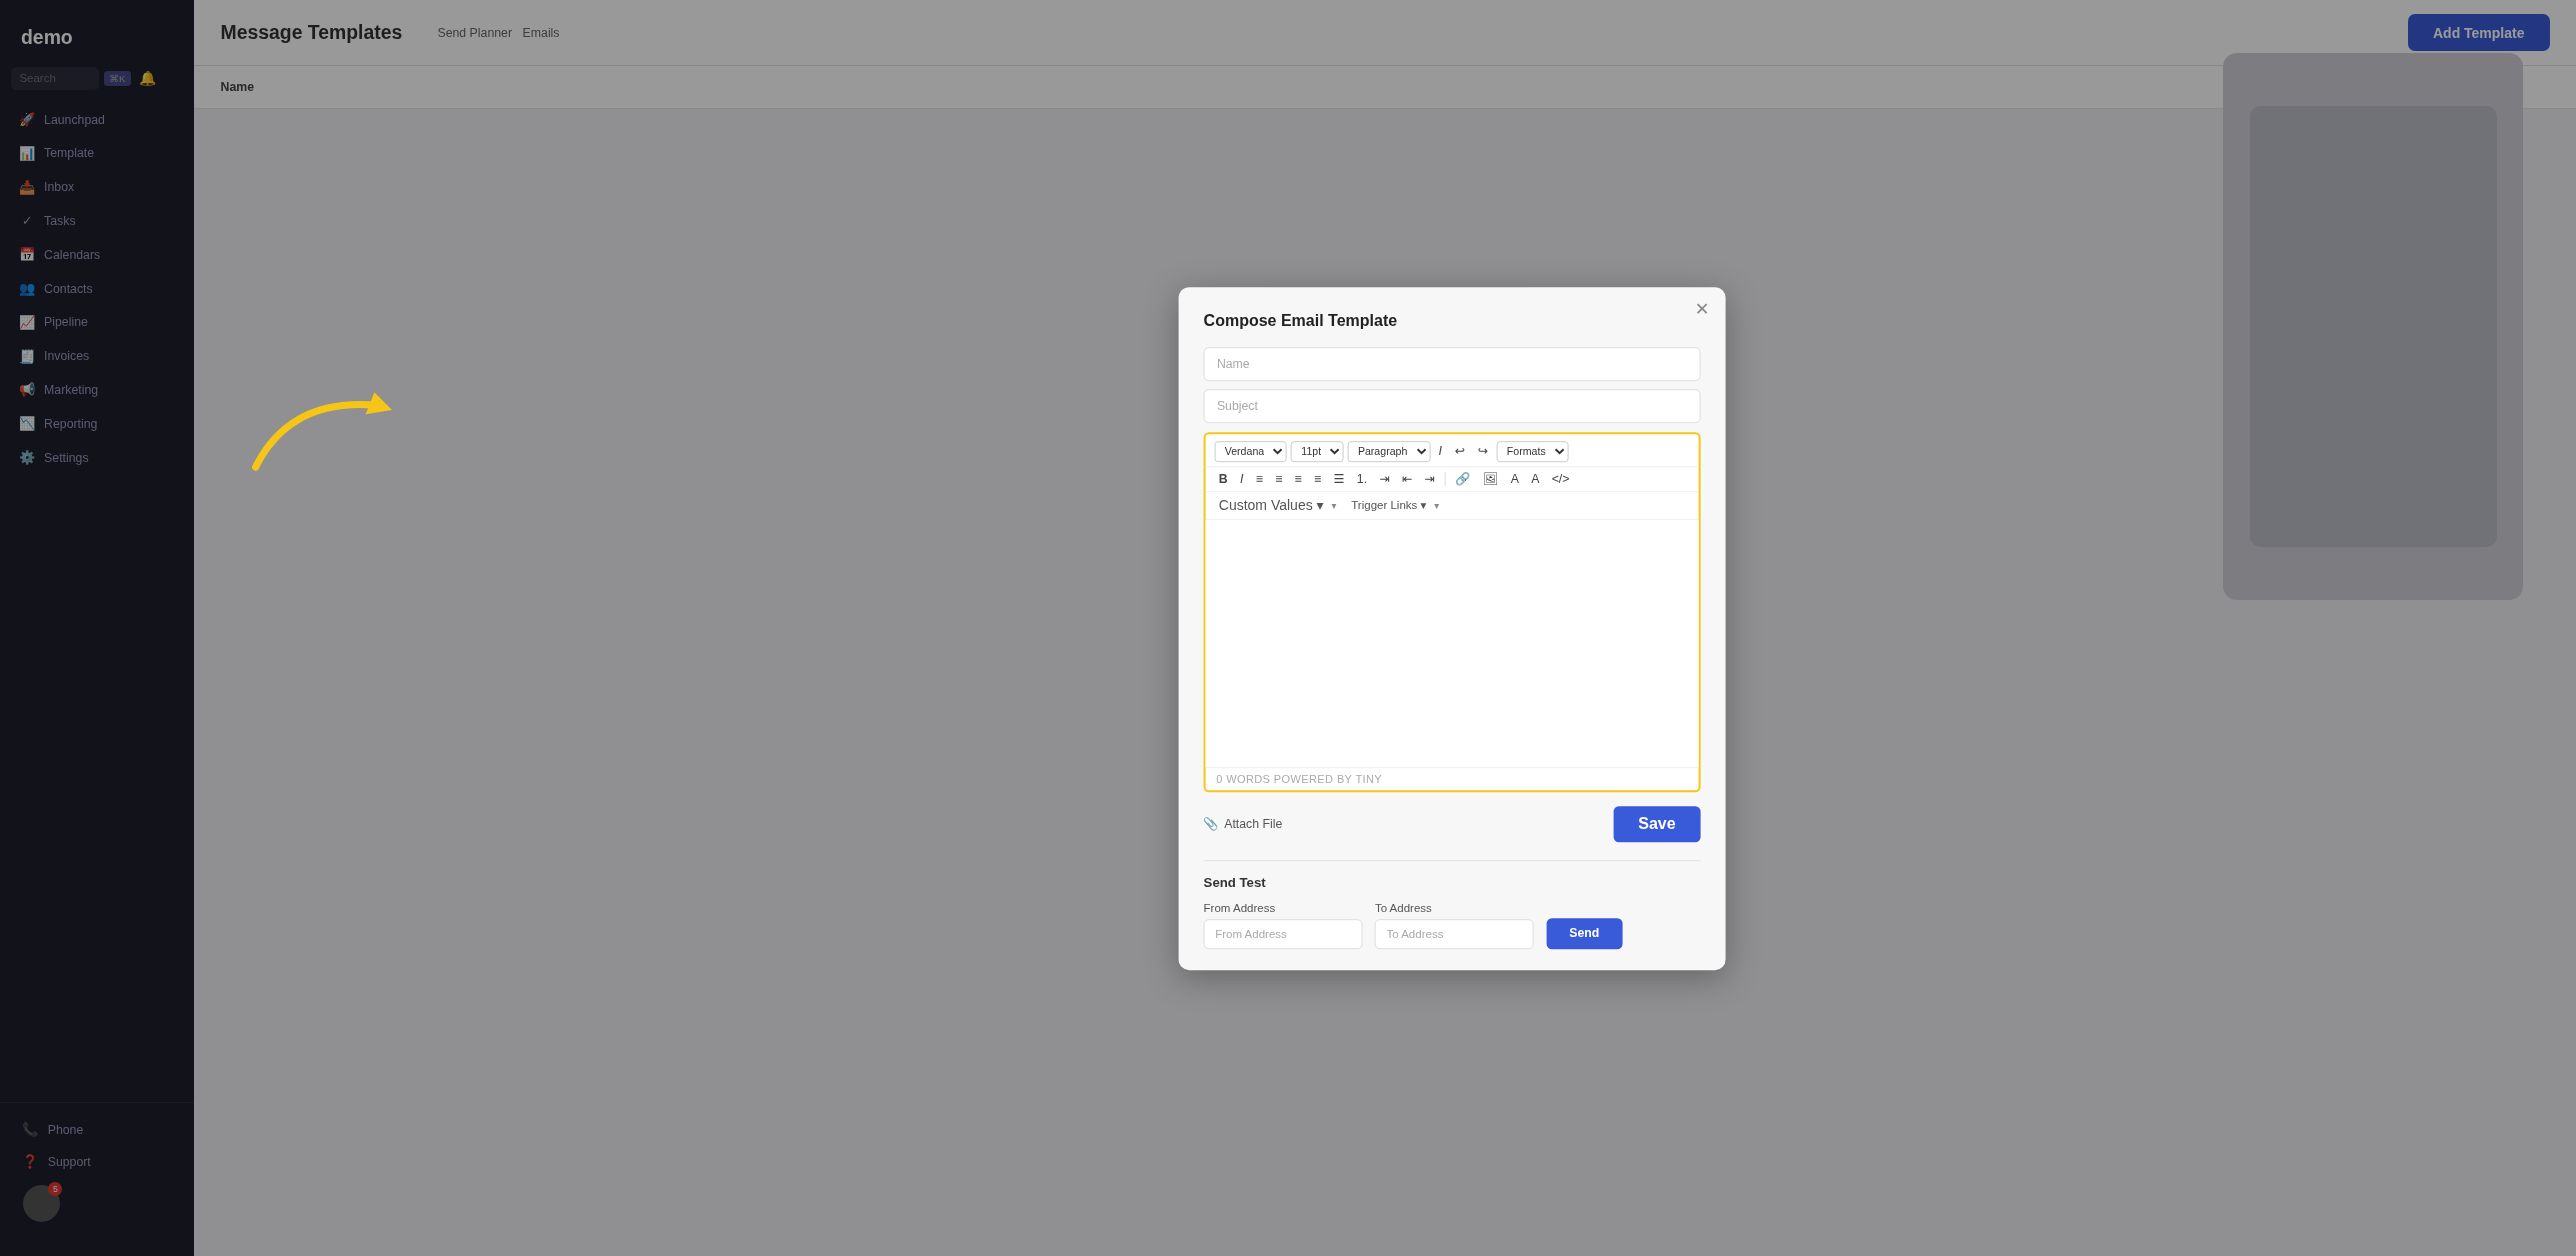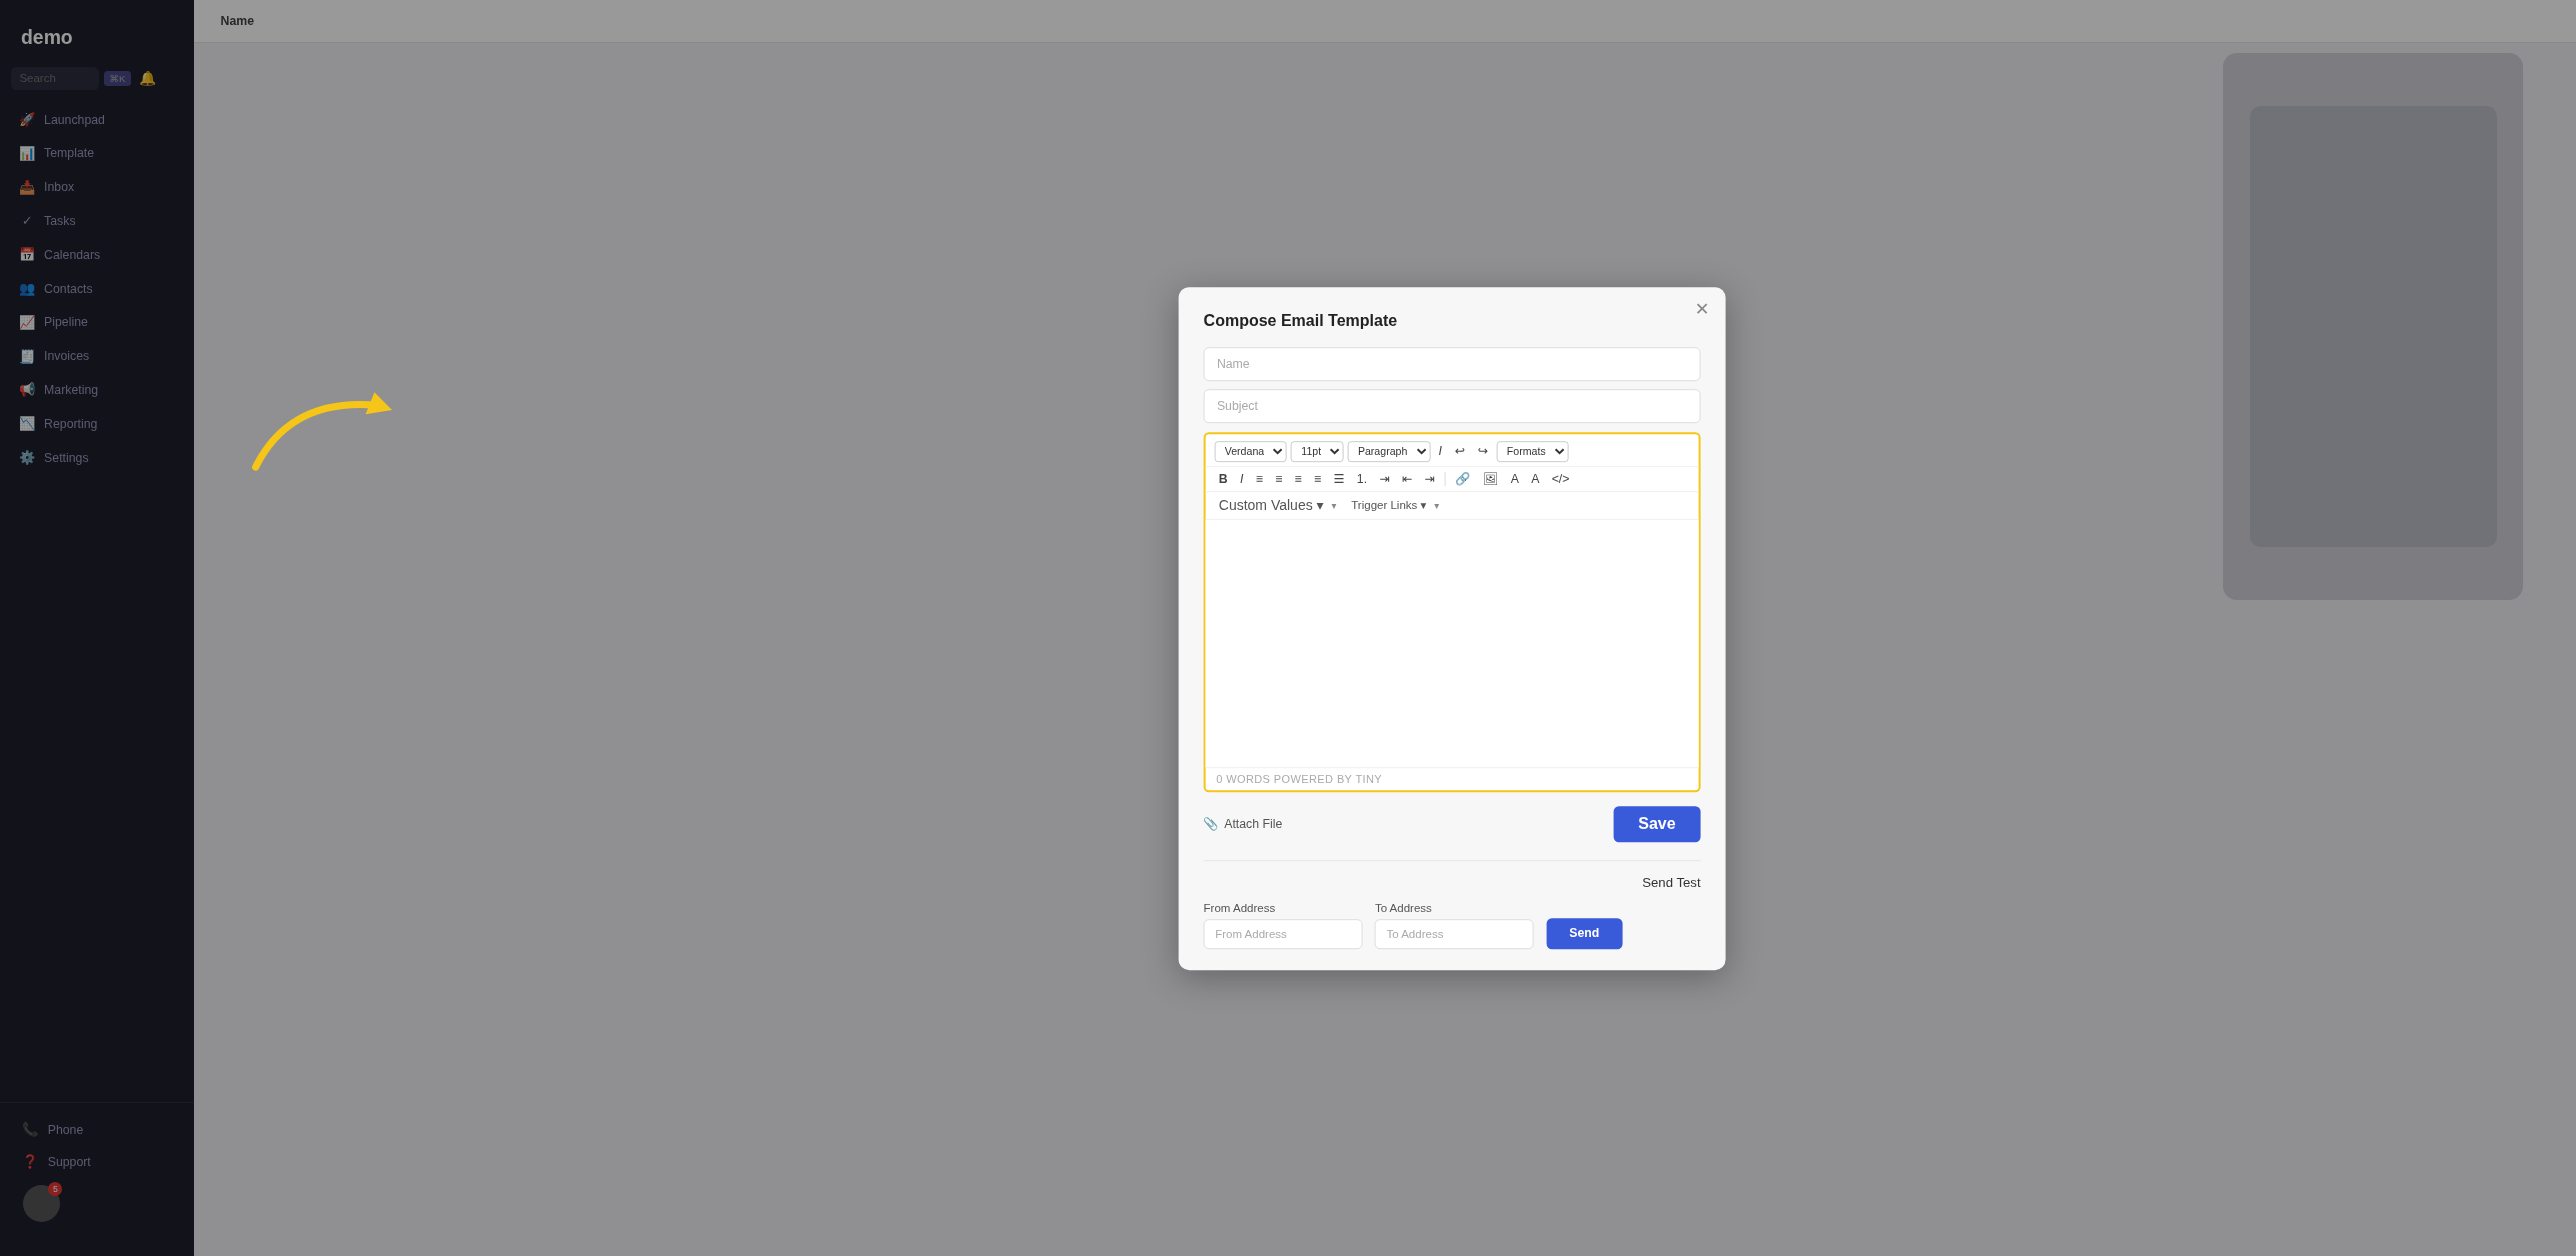--- a/index.html
+++ b/index.html
@@ -329,24 +329,23 @@
     }
 
     
     .send-test-section {
       background: #f7f7f7;
       border-top: 0.9px solid #e5e5e5;
       padding-top: 14px;
     }
     .send-test-title {
       font-size: 13.2px;
-      font-weight: 400;
+      font-weight: 700;
       color: #333;
       margin-bottom: 12.3px;
-      text-align: right;
     }
     .send-test-row {
       display: flex;
       align-items: flex-end;
       gap: 12.3px;
     }
     .send-test-field {
       display: flex;
       flex-direction: column;
       gap: 5.3px;
@@ -471,20 +470,28 @@
     </div>
     <div style="padding:7px 12.3px;">
       <div class="sidebar-avatar">
         <span class="badge-num">5</span>
       </div>
     </div>
   </div>
 </div>
 
 <div class="main-content">
+  <div class="main-header">
+    <div class="main-header-title">Message Templates</div>
+    <div class="header-nav">
+      <span class="header-nav-item">Send Planner</span>
+      <span class="header-nav-item">Emails</span>
+    </div>
+    <button class="add-template-btn">Add Template</button>
+  </div>
   <div class="main-table-header">
     <span class="table-col-name">Name</span>
   </div>
 </div>
 
 <div class="modal-backdrop"></div>
 
 <div class="preview-panel">
   <div class="preview-inner"></div>
 </div>

